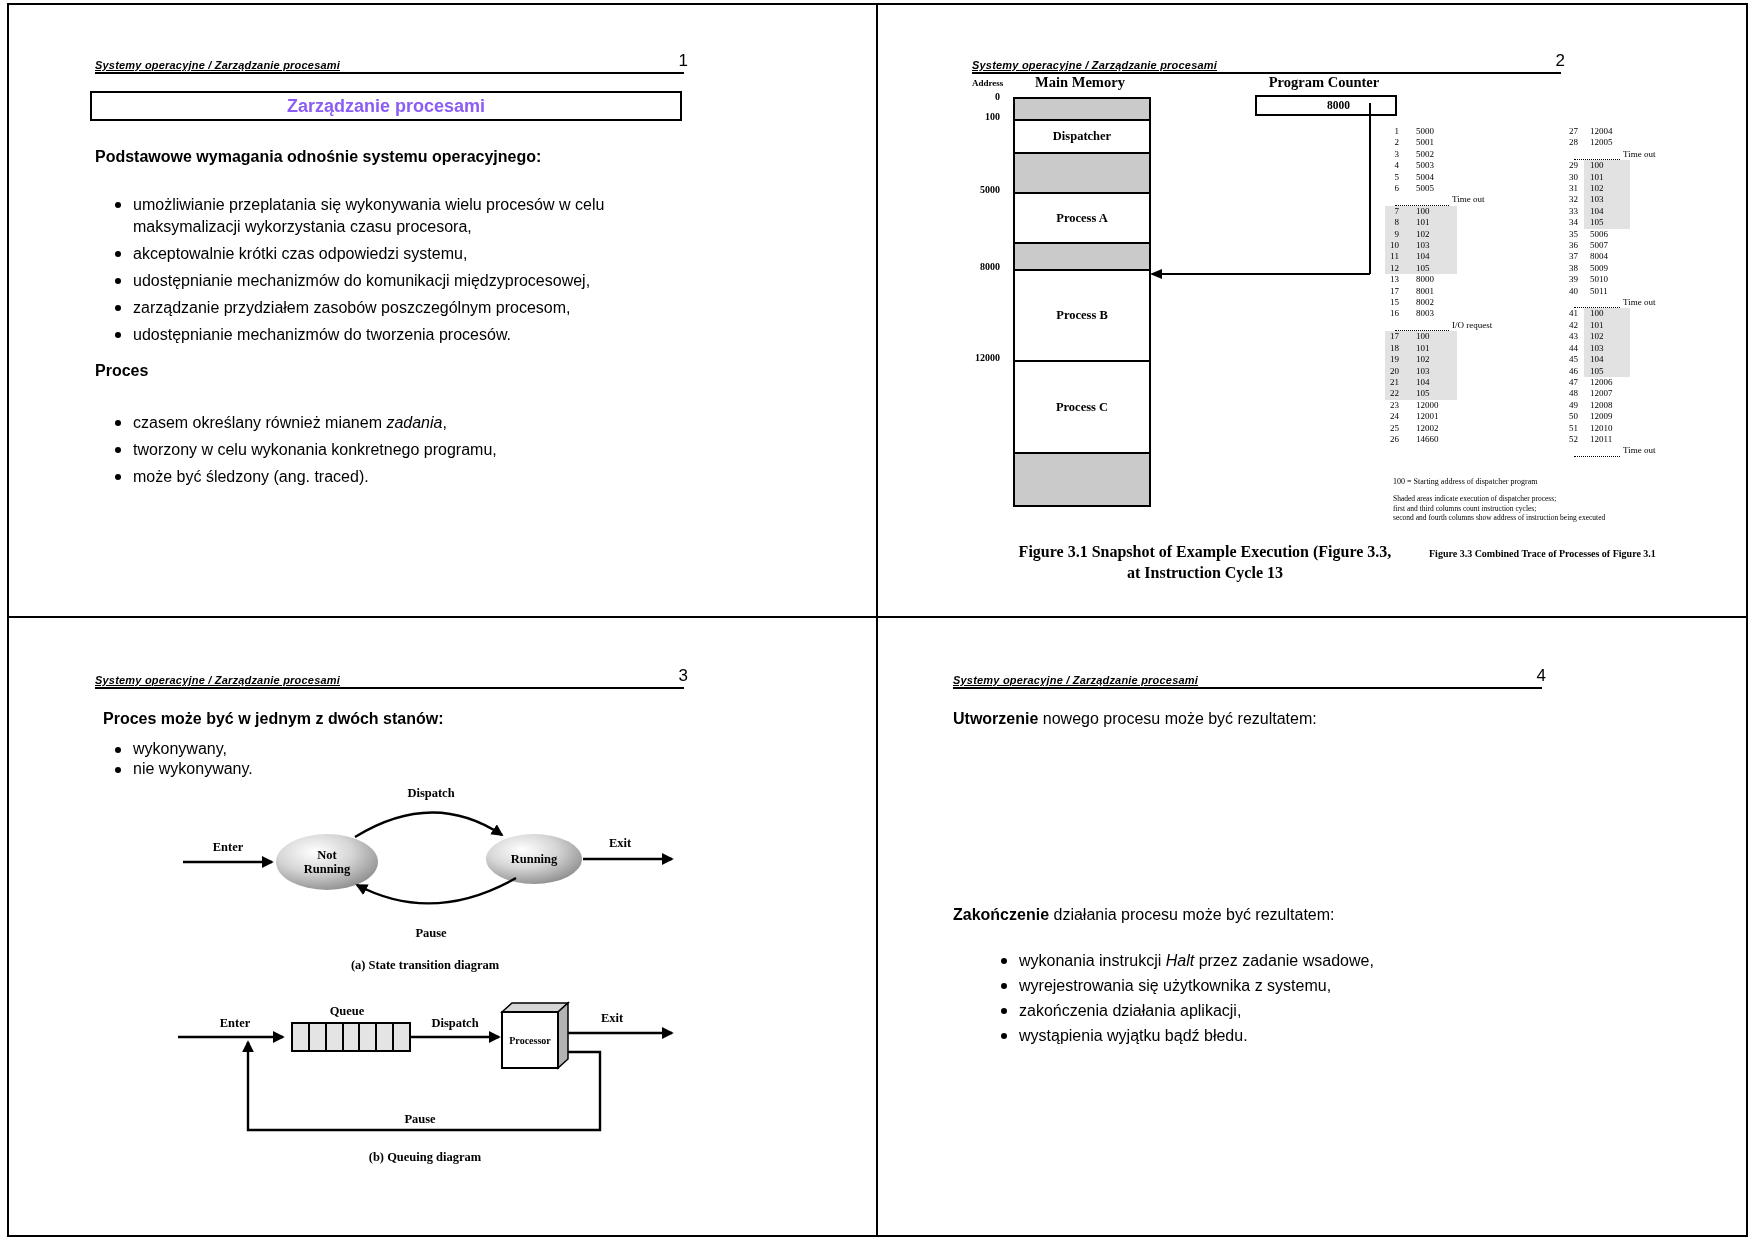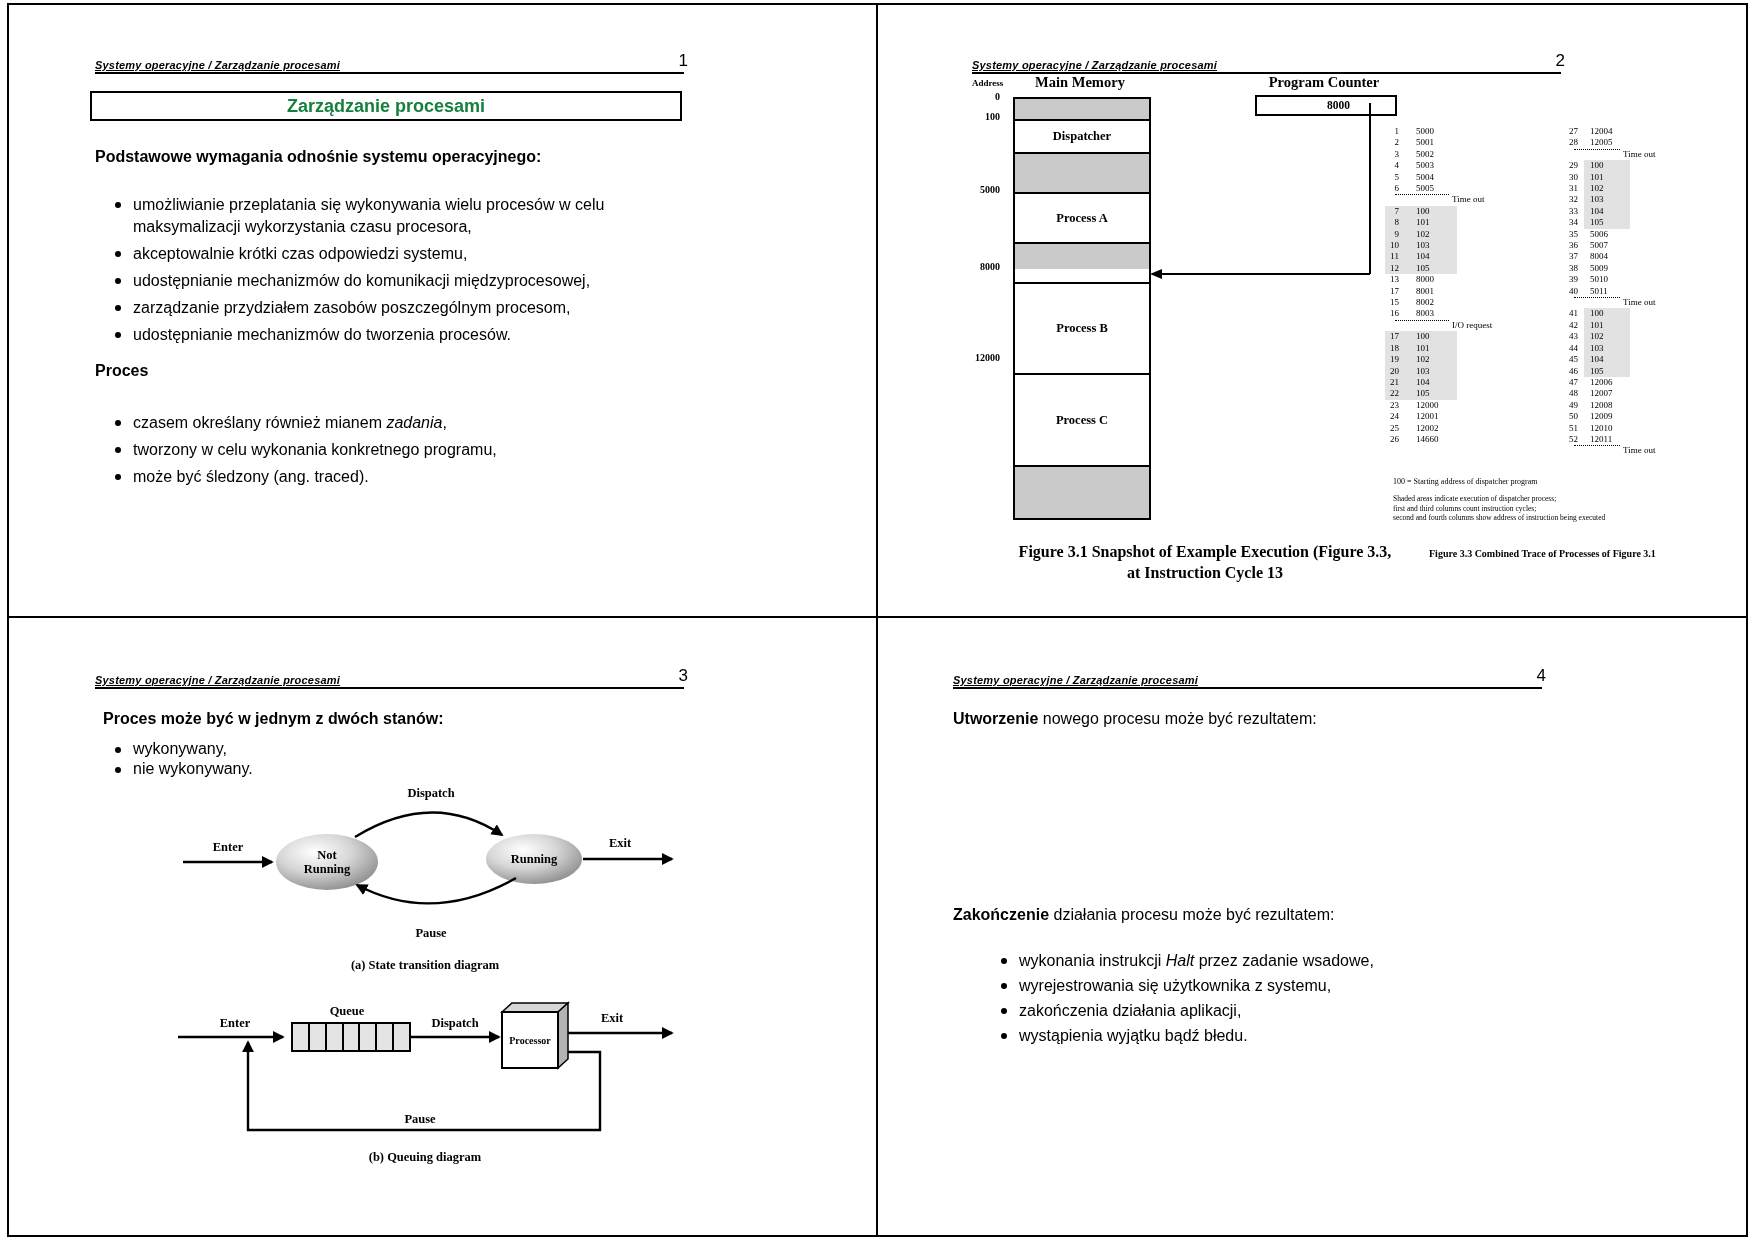--- a/index.html
+++ b/index.html
@@ -55,21 +55,21 @@
   .tcol{position:absolute;top:126px;width:160px;font-family:"Liberation Serif",serif;
         font-size:9px;line-height:11.4px;}
   .tcol1{left:1385px;} .tcol2{left:1556px;}
   .trow{display:flex;}
   .trow .tn{width:14px;text-align:right;flex:none;}
   .tcol2 .trow .tn{width:22px;}
   .trow .ta{margin-left:17px;}
   .tcol2 .trow .ta{margin-left:12px;}
   .trow.sh{background:linear-gradient(to right,#e2e2e2 0,#e2e2e2 72px,rgba(0,0,0,0) 72px);}
   .tcol2 .trow.sh{background:linear-gradient(to right,rgba(0,0,0,0) 0,rgba(0,0,0,0) 28px,#e2e2e2 28px,#e2e2e2 74px,rgba(0,0,0,0) 74px);}
-  .tsep{display:flex;align-items:flex-start;height:11.4px;}
+  .tsep{display:flex;align-items:flex-end;height:11.4px;}
   .tsep .tline{height:0;border-top:1px dotted #000;width:54px;margin-left:10px;flex:none;}
   .tcol2 .tsep .tline{width:46px;margin-left:18px;}
   .tsep .tlabel{margin-left:3px;white-space:nowrap;}
 
   .fn1{position:absolute;left:1393px;top:477px;font:8px "Liberation Serif",serif;}
   .fns{position:absolute;left:1393px;top:494px;font:7.5px/9.5px "Liberation Serif",serif;}
   .cap-left{position:absolute;left:955px;top:541px;width:500px;text-align:center;
             font:bold 16px/21px "Liberation Serif",serif;}
   .cap-right{position:absolute;left:1429px;top:548px;font:bold 10px "Liberation Serif",serif;}
 
@@ -99,21 +99,21 @@
 <div class="canvas">
   <div class="frame"></div>
   <div class="vdiv"></div>
   <div class="hdiv"></div>
 
   <div class="shead" style="left:95px;top:55px;">
     <span class="shead-text">Systemy operacyjne / Zarządzanie procesami</span>
     <span class="pnum">1</span>
   </div>
   <div class="titlebox">
-    <span style="color: #15803d;">Zarządzanie procesami</span>
+    <span style="color: #8b5cf6;">Zarządzanie procesami</span>
   </div>
   <div class="h1 s1h1">Podstawowe wymagania odnośnie systemu operacyjnego:</div>
   <ul class="blist s1l1">
       <li>umożliwianie przeplatania się wykonywania wielu procesów w celu maksymalizacji wykorzystania czasu procesora,</li>
       <li>akceptowalnie krótki czas odpowiedzi systemu,</li>
       <li>udostępnianie mechanizmów do komunikacji międzyprocesowej,</li>
       <li>zarządzanie przydziałem zasobów poszczególnym procesom,</li>
       <li>udostępnianie mechanizmów do tworzenia procesów.</li>
     </ul>
   <div class="h1 s1h2">Proces</div>
@@ -132,21 +132,21 @@
   <div class="mem-col" id="memcol">
       <div class="band gray" style="height: 20px;"></div>
       <div class="band white" style="height: 33px;">
         <span class="blabel">Dispatcher</span>
       </div>
       <div class="band gray" style="height: 40px;"></div>
       <div class="band white" style="height: 50px;">
         <span class="blabel">Process A</span>
       </div>
       <div class="band gray" style="height: 27px;"></div>
-      <div class="band white" style="height: 91px; margin-top: 13px;">
+      <div class="band white" style="height: 91px;">
         <span class="blabel">Process B</span>
       </div>
       <div class="band white" style="height: 92px;">
         <span class="blabel">Process C</span>
       </div>
       <div class="band gray" style="height: 53px;"></div>
     </div>
   <div class="mem-ticks" id="memticks">
       <div class="tick" style="top: 0px;">0</div>
       <div class="tick" style="top: 20px;">100</div>

